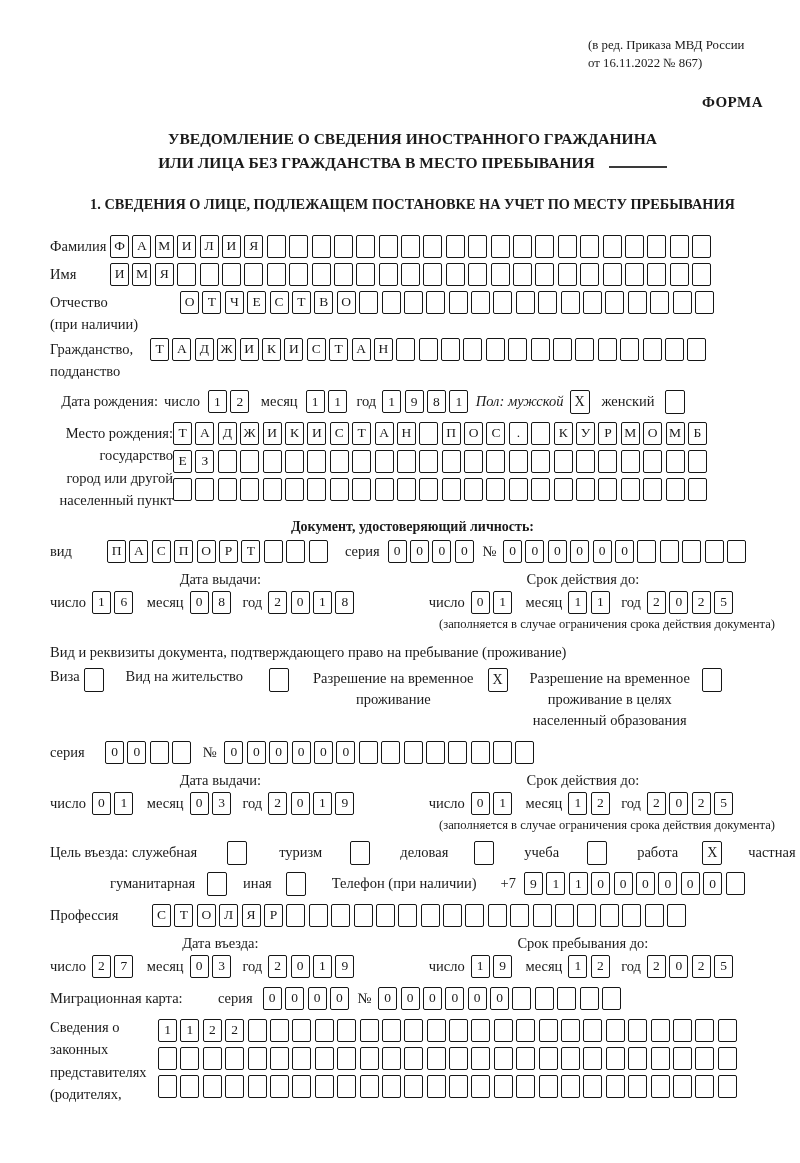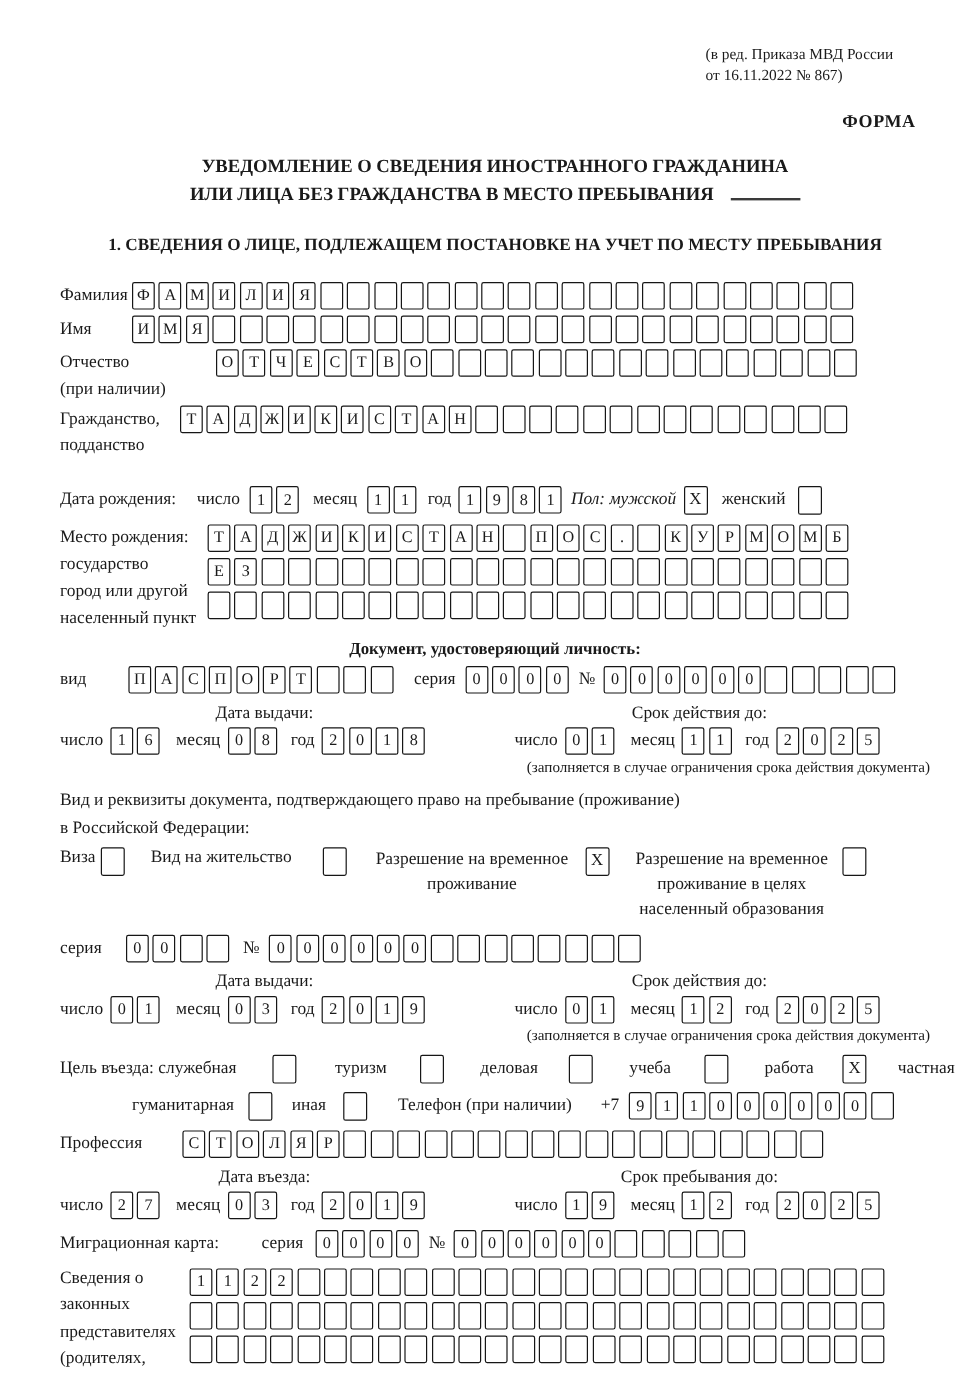--- a/index.html
+++ b/index.html
@@ -193,21 +193,21 @@
         <span class="cell"></span>
         <span class="cell"></span>
         <span class="cell"></span>
         <span class="cell"></span>
         <span class="cell"></span>
         <span class="cell"></span>
         <span class="cell"></span>
       </span>
   </div>
 
-  <div class="row" style="margin-top:22px;">
+  <div class="row" style="margin-top:7px;text-align:right;">
     <span class="lbl" style="width:108px;">Дата рождения:</span>
     <span class="lbl" style="margin:0 8px 0 6px;">число</span>
     <span class="cellrow">
         <span class="cell">1</span>
         <span class="cell">2</span>
       </span>
     <span class="lbl" style="margin:0 8px 0 8px;">месяц</span>
     <span class="cellrow">
         <span class="cell">1</span>
         <span class="cell">1</span>
@@ -218,21 +218,21 @@
         <span class="cell">9</span>
         <span class="cell">8</span>
         <span class="cell">1</span>
       </span>
     <span class="lbl" style="margin:0 6px 0 4px;font-style:italic;">Пол: мужской</span>
     <span class="cbox">X</span>
     <span class="lbl" style="margin:0 10px 0 12px;">женский</span>
     <span class="cbox"></span>
   </div>
 
-  <div class="row" style="align-items:flex-start;margin-top:8px;">
+  <div class="row" style="align-items:flex-start;margin-top:8px;text-align:right;">
     <span class="lbl2" style="width:123px;">
       <span>Место рождения:</span><br>
       <span>государство</span><br>
       <span>город или другой</span><br>
       <span>населенный пункт</span>
     </span>
     <span class="stack">
       <span class="cellrow">
           <span class="cell">Т</span>
           <span class="cell">А</span>
@@ -408,21 +408,20 @@
               <span class="cell">5</span>
             </span>
           </span>
       </div>
       <div class="date-note">(заполняется в случае ограничения срока действия документа)</div>
     </div>
   </div>
 
   <div class="plain">
     <div>Вид и реквизиты документа, подтверждающего право на пребывание (проживание)</div>
-    <div>в Российской Федерации:</div>
   </div>
 
   <div class="chk-row">
     <span class="chk-item">
       <span class="lbl">Виза</span>
       <span class="cbox" style="margin-left:4px;"></span>
     </span>
     <span class="chk-item" style="margin-left:22px;">
       <span class="lbl">Вид на жительство</span>
       <span class="cbox" style="margin-left:26px;"></span>

